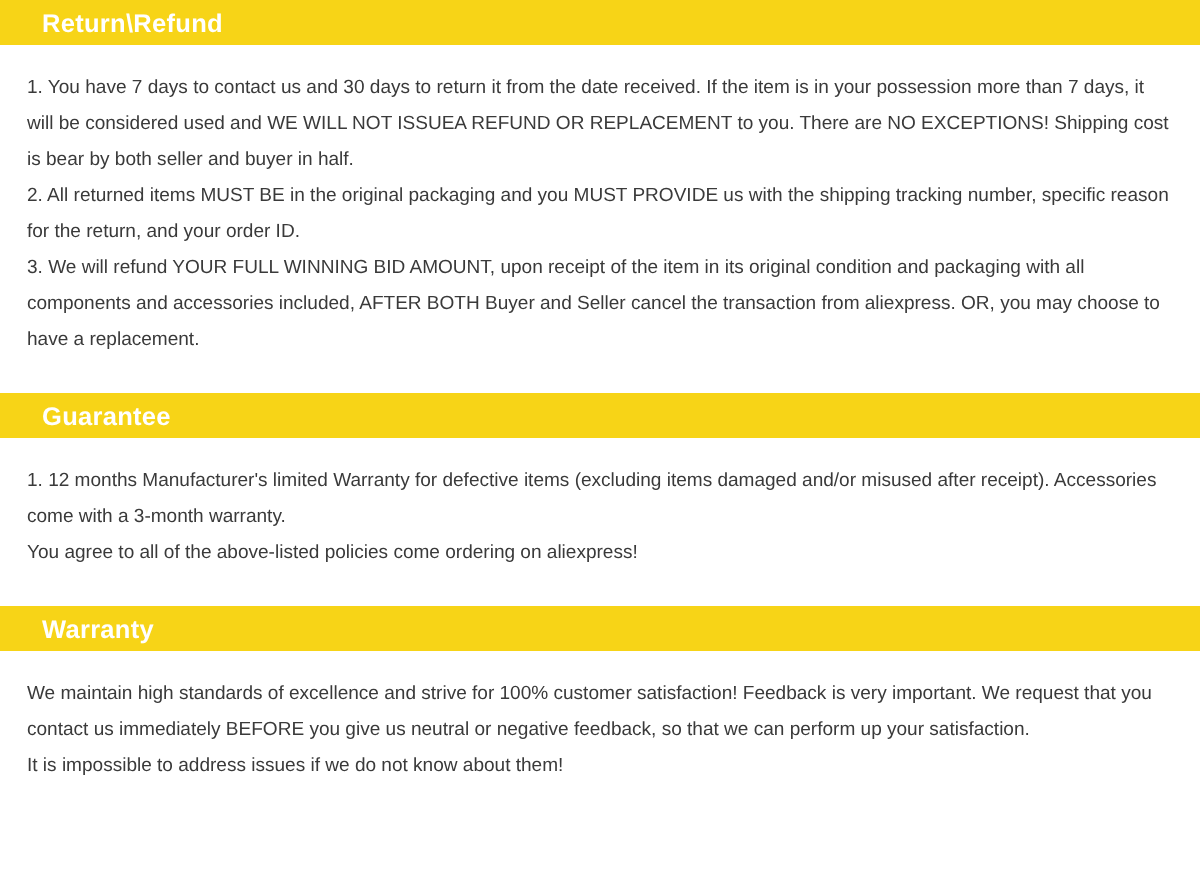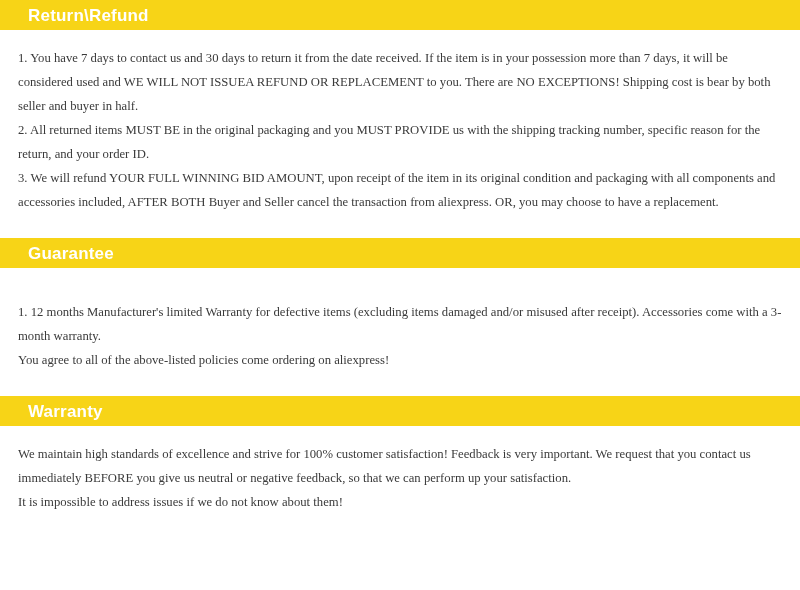--- a/index.html
+++ b/index.html
@@ -33,32 +33,31 @@
   .section-header .title {
     font-size: 17px;
     font-weight: bold;
     color: #ffffff;
     letter-spacing: 0.2px;
     line-height: 17px;
   }
   .section-body {
     padding: 14px 18px 10px 18px;
     box-sizing: border-box;
-    font-family: Liberation Serif, serif;
   }
   .para {
     font-size: 12.7px;
     line-height: 24px;
     color: #3a3a3a;
     margin: 0;
     text-align: left;
   }
   #sec-return .section-body { padding-top: 16px; padding-bottom: 12px; }
   #sec-return { margin-bottom: 12px; }
-  #sec-guarantee .section-body { padding-top: 32px; padding-bottom: 12px; }
+  #sec-guarantee .section-body { padding-top: 16px; padding-bottom: 12px; }
   #sec-guarantee { margin-bottom: 12px; }
   #sec-feedback .section-body { padding-top: 16px; padding-bottom: 8px; }
 </style>
 </head>
 <body>
 
 <div class="page">
 
   <div class="section" id="sec-return">
     <div class="section-header">

